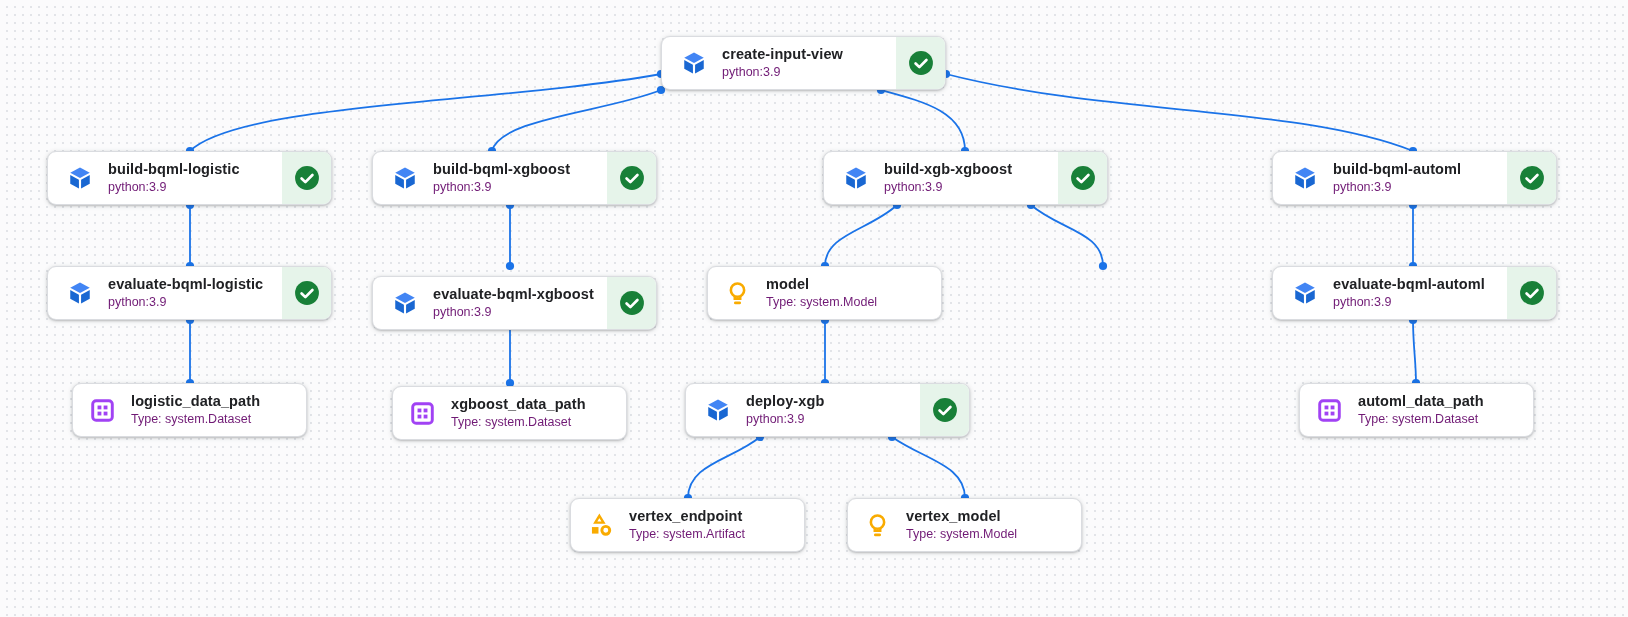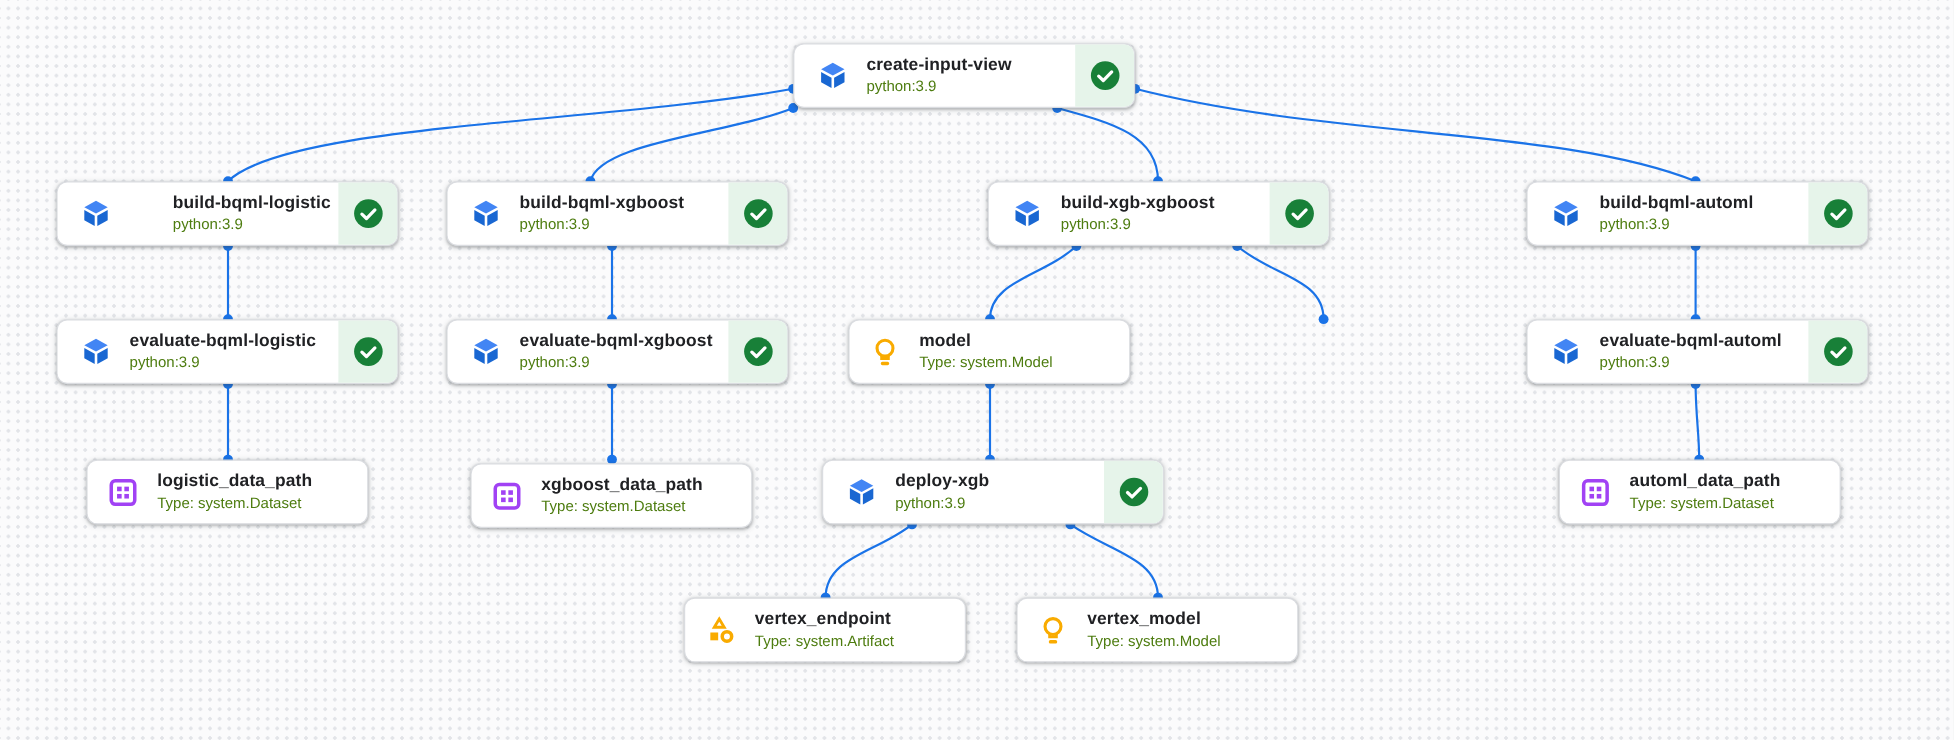--- a/index.html
+++ b/index.html
@@ -22,21 +22,21 @@
     border:1px solid #dadce0;
     border-radius:9px;
     box-sizing:border-box;
     box-shadow:0 1px 2px rgba(60,64,67,.25), 0 1px 4px 1px rgba(60,64,67,.12);
     cursor:pointer;
   }
   .node .icon{flex:none;display:flex;align-items:center;justify-content:center;margin-left:18px;width:27px;height:27px;}
   .node.artifact .icon{margin-left:16px;}
   .labels{display:flex;flex-direction:column;margin-left:15px;min-width:0;}
   .title{font-size:14.5px;font-weight:700;color:#202124;white-space:nowrap;letter-spacing:.1px;line-height:17px;}
-  .subtitle{font-size:12.5px;color:#4d7c0f;white-space:nowrap;margin-top:2px;line-height:15px;}
+  .subtitle{font-size:12.5px;color:#701a75;white-space:nowrap;margin-top:2px;line-height:15px;}
   .status{
     position:absolute;right:0;top:0;bottom:0;width:49px;
     background:#e6f4ea;
     border-radius:0 8px 8px 0;
     display:flex;align-items:center;justify-content:center;
   }
   .check{display:flex;width:26px;height:26px;}
 </style>
 </head>
 <body>
@@ -103,21 +103,21 @@
       </span>
       <span class="status">
         <span class="check">
           <svg viewBox="0 0 24 24" width="26" height="26">
       <circle cx="12" cy="12" r="11" fill="#188038"></circle>
       <path d="M7 12.4 L10.5 15.8 L17 9.2" fill="none" stroke="#ffffff" stroke-width="2.5" stroke-linecap="round" stroke-linejoin="round"></path>
           </svg>
         </span>
       </span>
     </div>
-    <div class="node task" style="left: 47px; top: 151px; width: 285px; height: 54px; gap: 36px;">
+    <div class="node task" style="left: 47px; top: 151px; width: 285px; height: 54px;">
       <span class="icon">
         <svg viewBox="0 0 24 24" width="26" height="26">
       <polygon points="12,2.2 21,7.1 12,12 3,7.1" fill="#4285f4"></polygon>
       <polygon points="3,9.2 11,13.6 11,21.6 3,17.2" fill="#1967d2"></polygon>
       <polygon points="21,9.2 13,13.6 13,21.6 21,17.2" fill="#1967d2"></polygon>
         </svg>
       </span>
       <span class="labels">
         <span class="title">build-bqml-logistic</span>
         <span class="subtitle">python:3.9</span>
@@ -208,21 +208,21 @@
       </span>
       <span class="status">
         <span class="check">
           <svg viewBox="0 0 24 24" width="26" height="26">
       <circle cx="12" cy="12" r="11" fill="#188038"></circle>
       <path d="M7 12.4 L10.5 15.8 L17 9.2" fill="none" stroke="#ffffff" stroke-width="2.5" stroke-linecap="round" stroke-linejoin="round"></path>
           </svg>
         </span>
       </span>
     </div>
-    <div class="node task" style="left: 372px; top: 266px; width: 285px; height: 54px;">
+    <div class="node task" style="left: 372px; top: 276px; width: 285px; height: 54px;">
       <span class="icon">
         <svg viewBox="0 0 24 24" width="26" height="26">
       <polygon points="12,2.2 21,7.1 12,12 3,7.1" fill="#4285f4"></polygon>
       <polygon points="3,9.2 11,13.6 11,21.6 3,17.2" fill="#1967d2"></polygon>
       <polygon points="21,9.2 13,13.6 13,21.6 21,17.2" fill="#1967d2"></polygon>
         </svg>
       </span>
       <span class="labels">
         <span class="title">evaluate-bqml-xgboost</span>
         <span class="subtitle">python:3.9</span>

